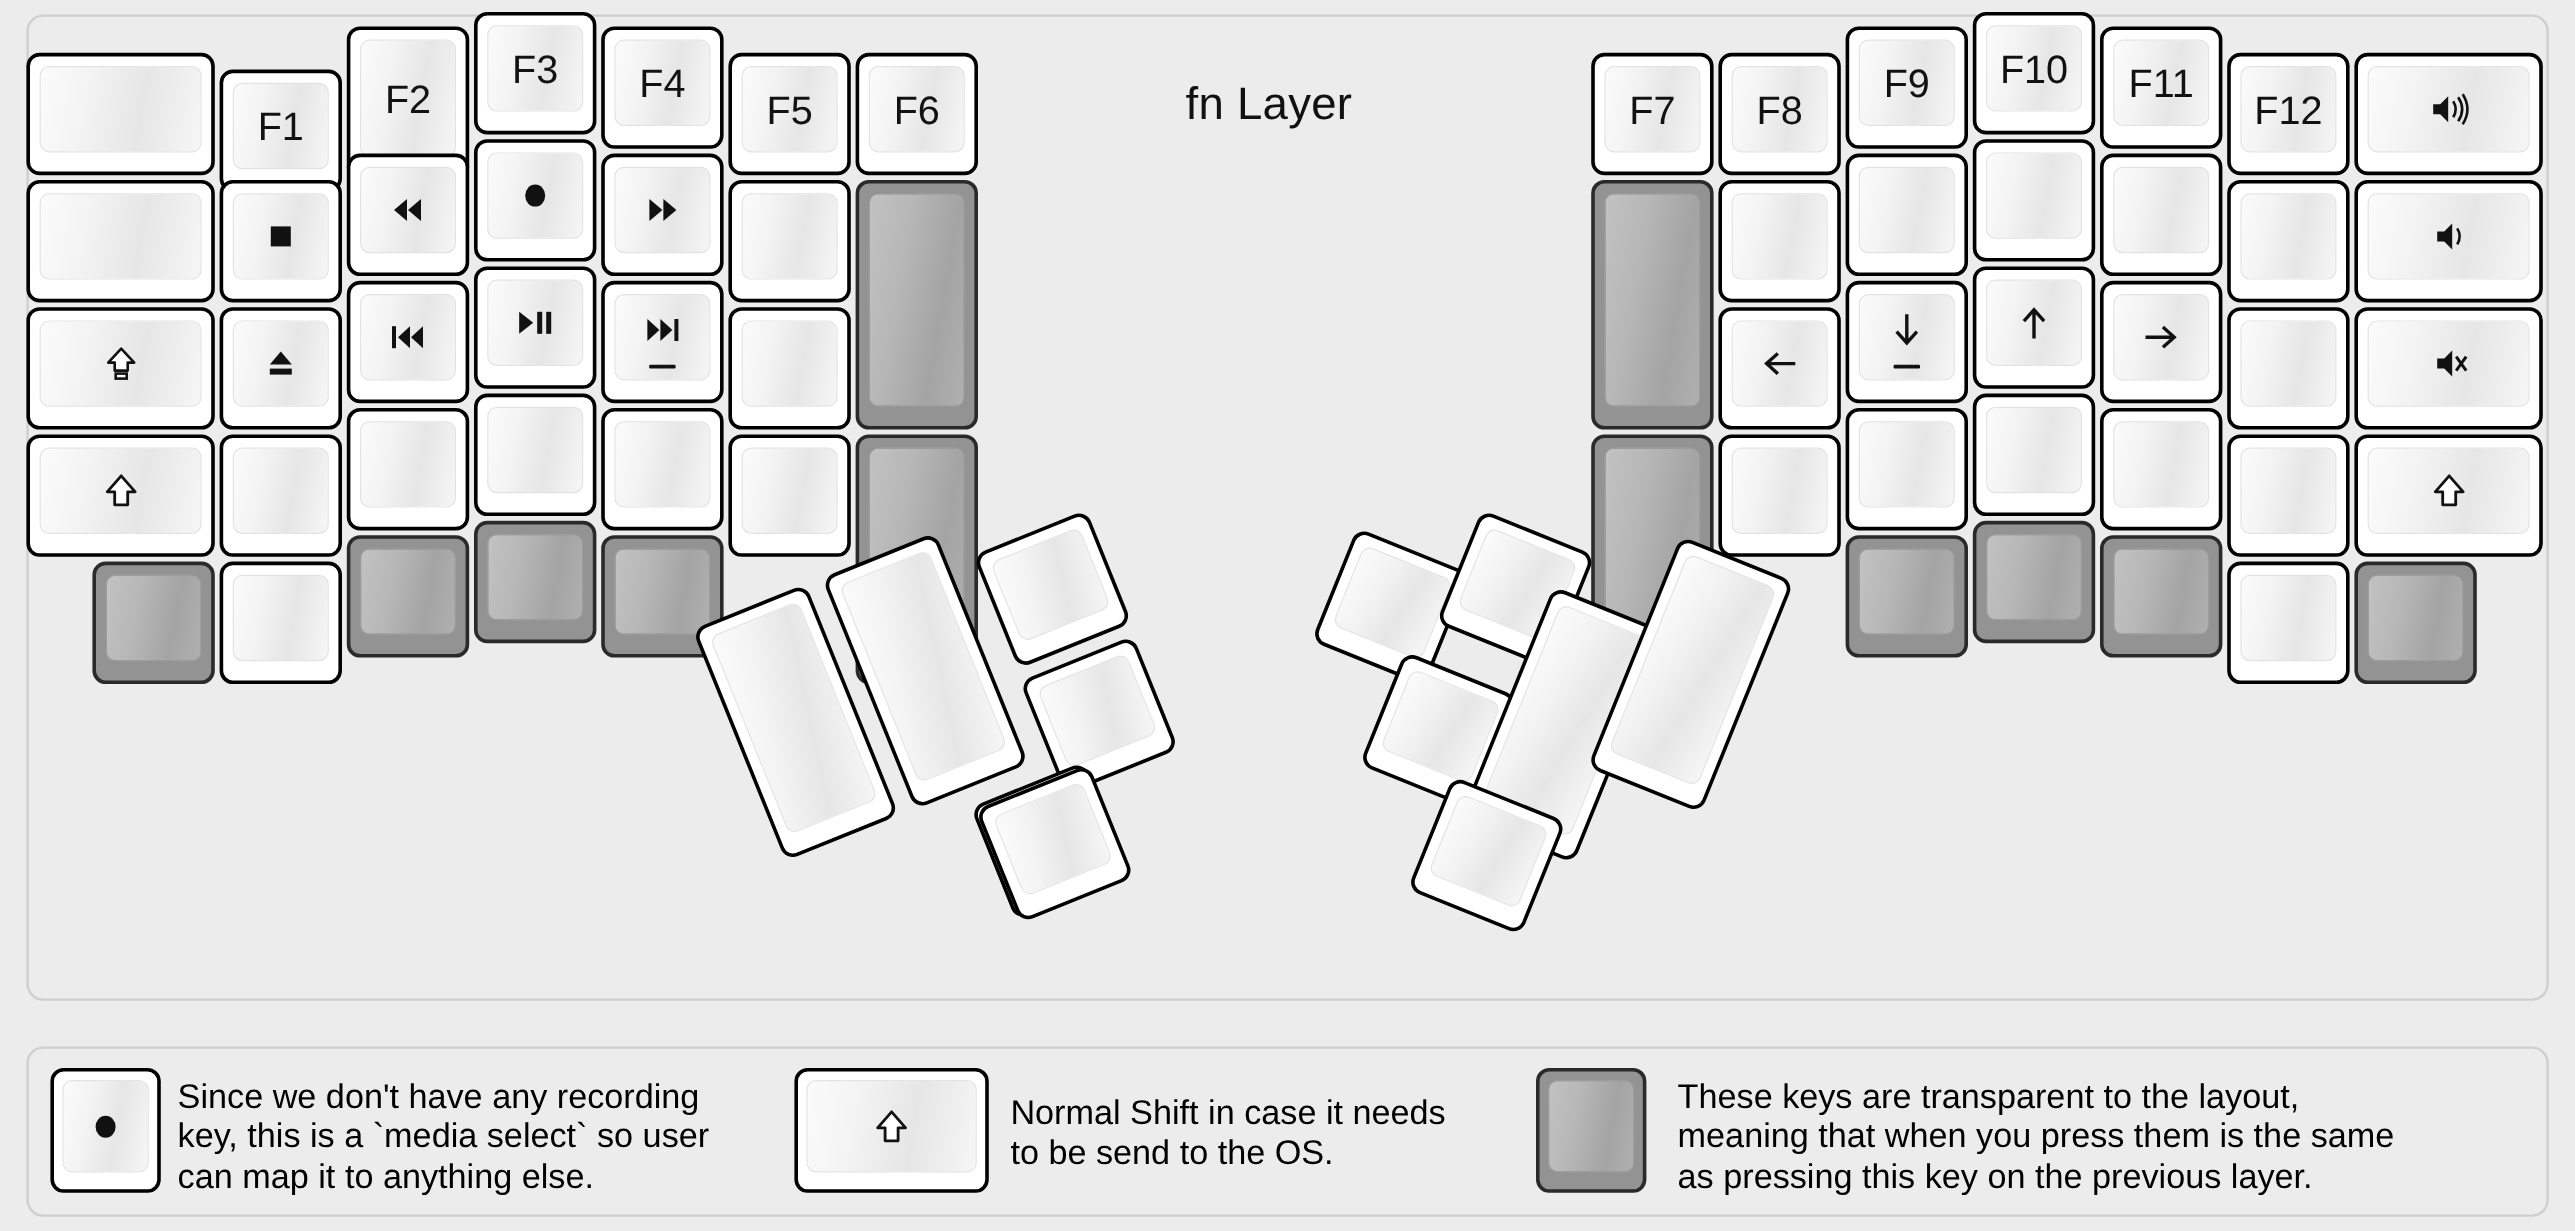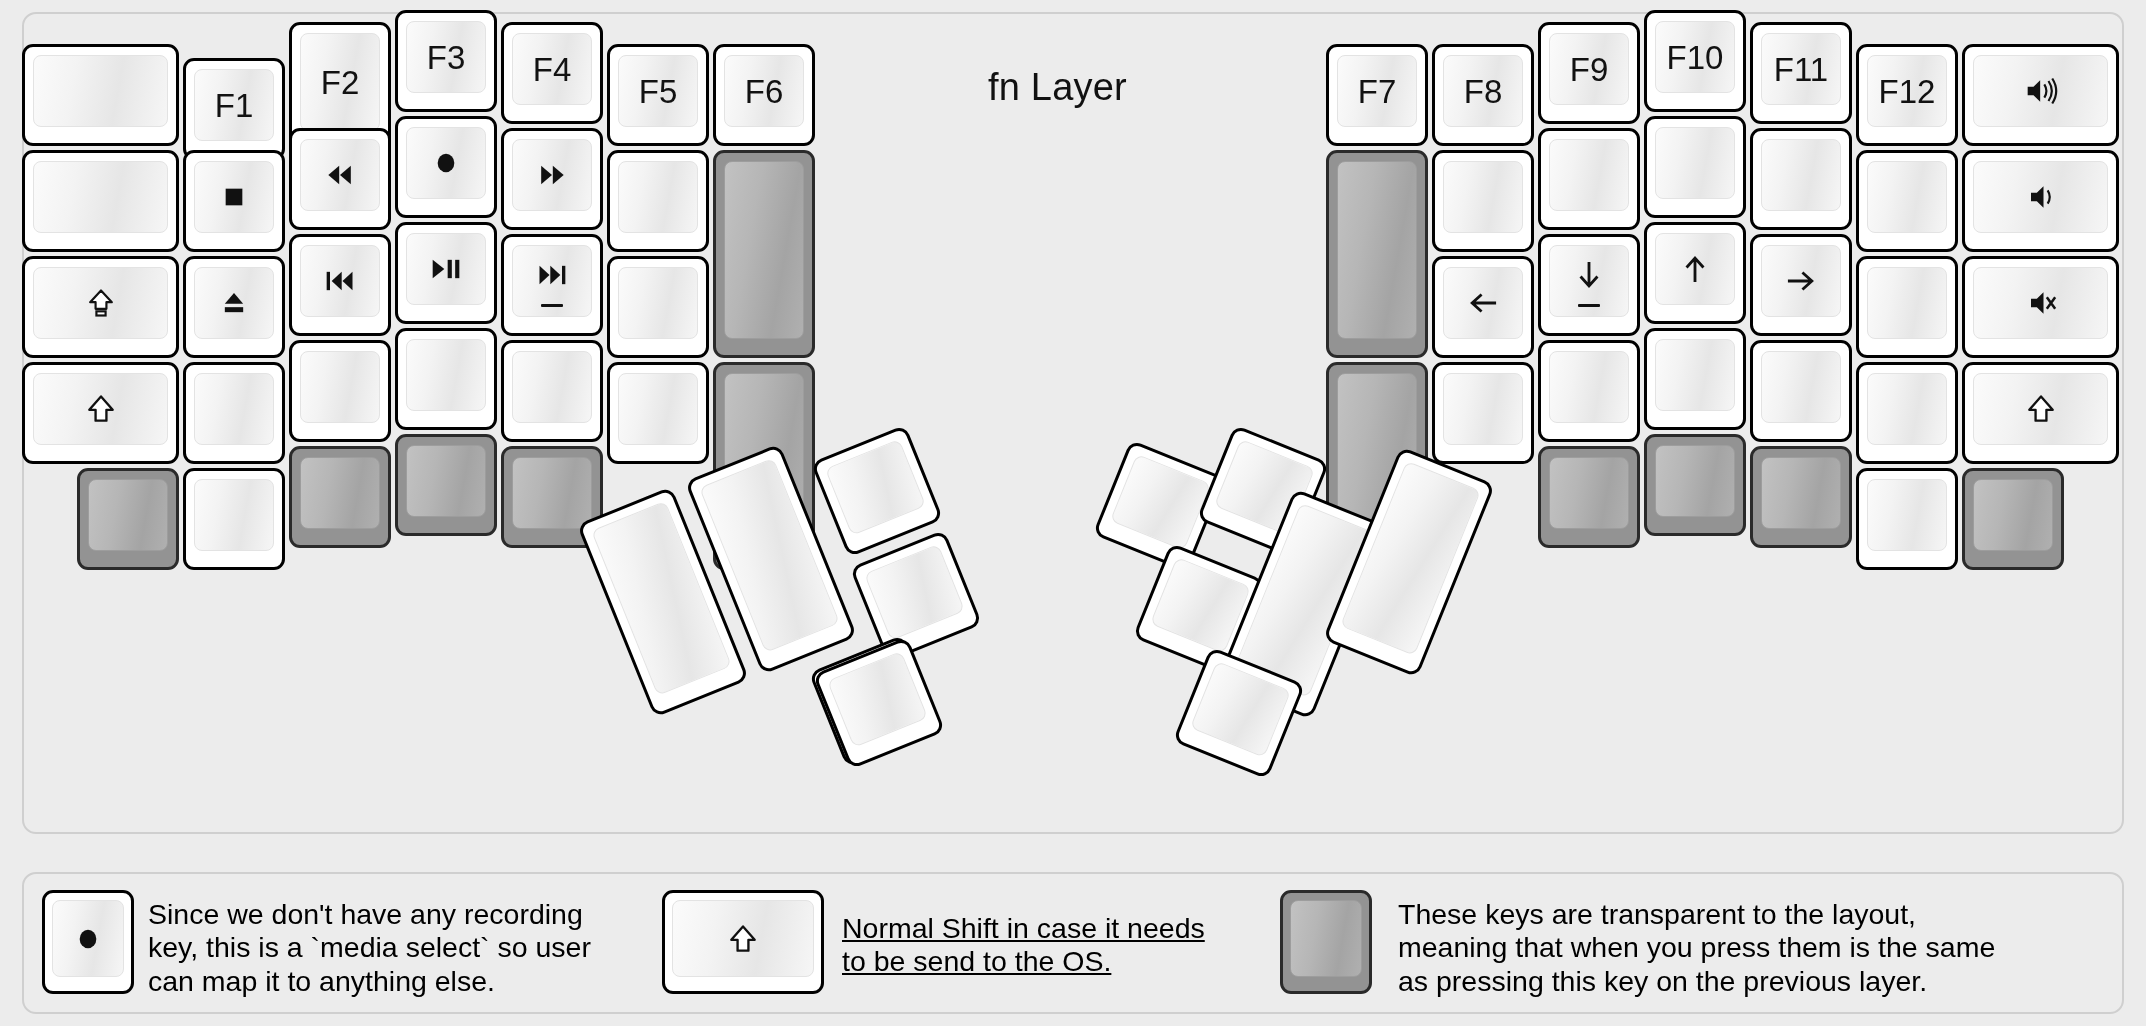--- a/index.html
+++ b/index.html
@@ -463,21 +463,21 @@
 key, this is a `media select` so user
 can map it to anything else.</div>
       <div class="lg-key" style="left: 662px; top: 890px; width: 162px; height: 104px;">
         <div class="face"></div>
         <div style="position: relative; z-index: 2; margin-bottom: 7px;">
           <svg class="gly" width="40" height="40" viewBox="0 0 48 48" fill="#111">
             <path d="M24 9 L38 25 L30.5 25 L30.5 38 L17.5 38 L17.5 25 L10 25 Z" fill="#fff" stroke="#111" stroke-width="2.8" stroke-linejoin="round"></path>
           </svg>
         </div>
       </div>
-      <div class="lg-text" style="left: 842px; top: 912px; text-decoration: underline;">Normal Shift in case it needs
+      <div class="lg-text" style="left: 842px; top: 912px;">Normal Shift in case it needs
 to be send to the OS.</div>
       <div class="lg-key trans" style="left: 1280px; top: 890px; width: 92px; height: 104px;">
         <div class="face"></div>
       </div>
       <div class="lg-text" style="left: 1398px; top: 898px;">These keys are transparent to the layout,
 meaning that when you press them is the same
 as pressing this key on the previous layer.</div>
     </div>
 
 </div>

